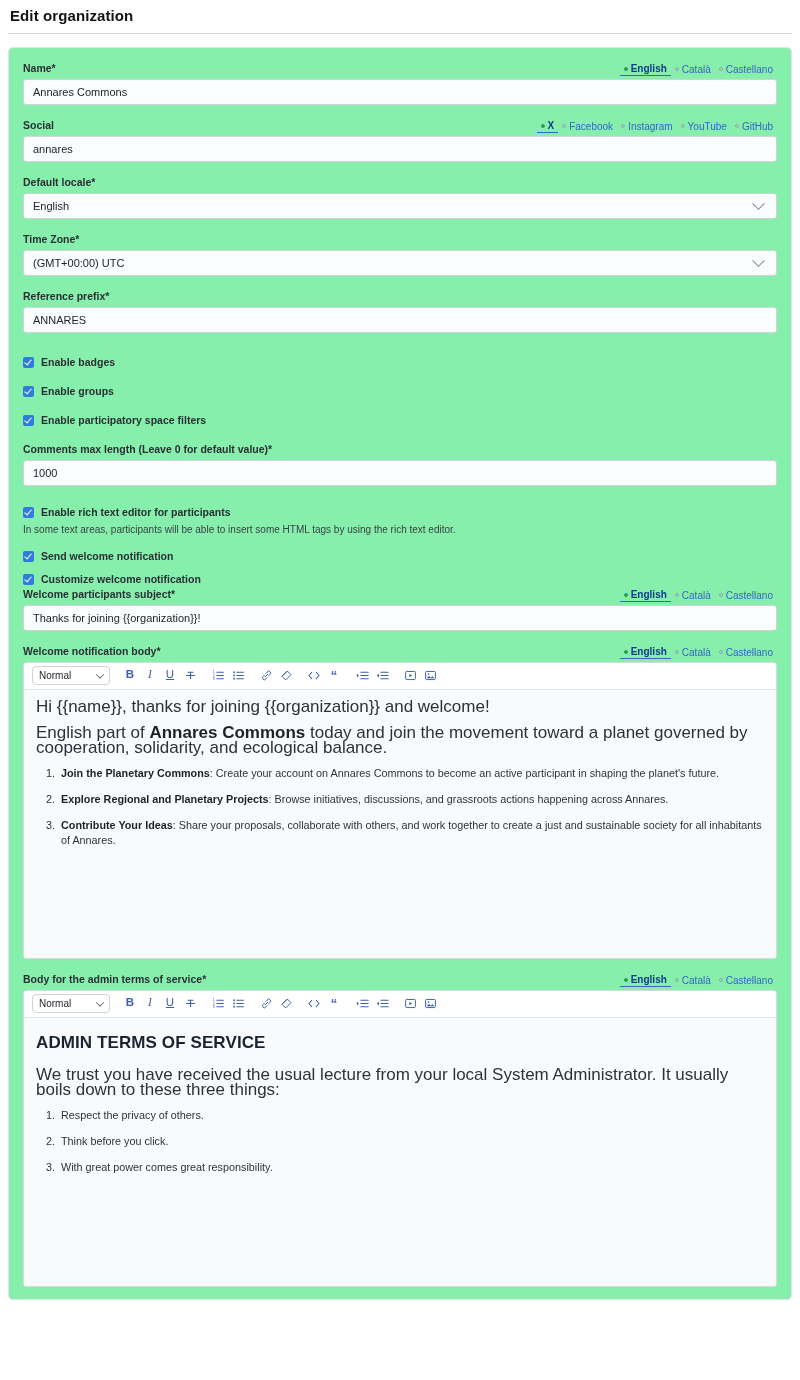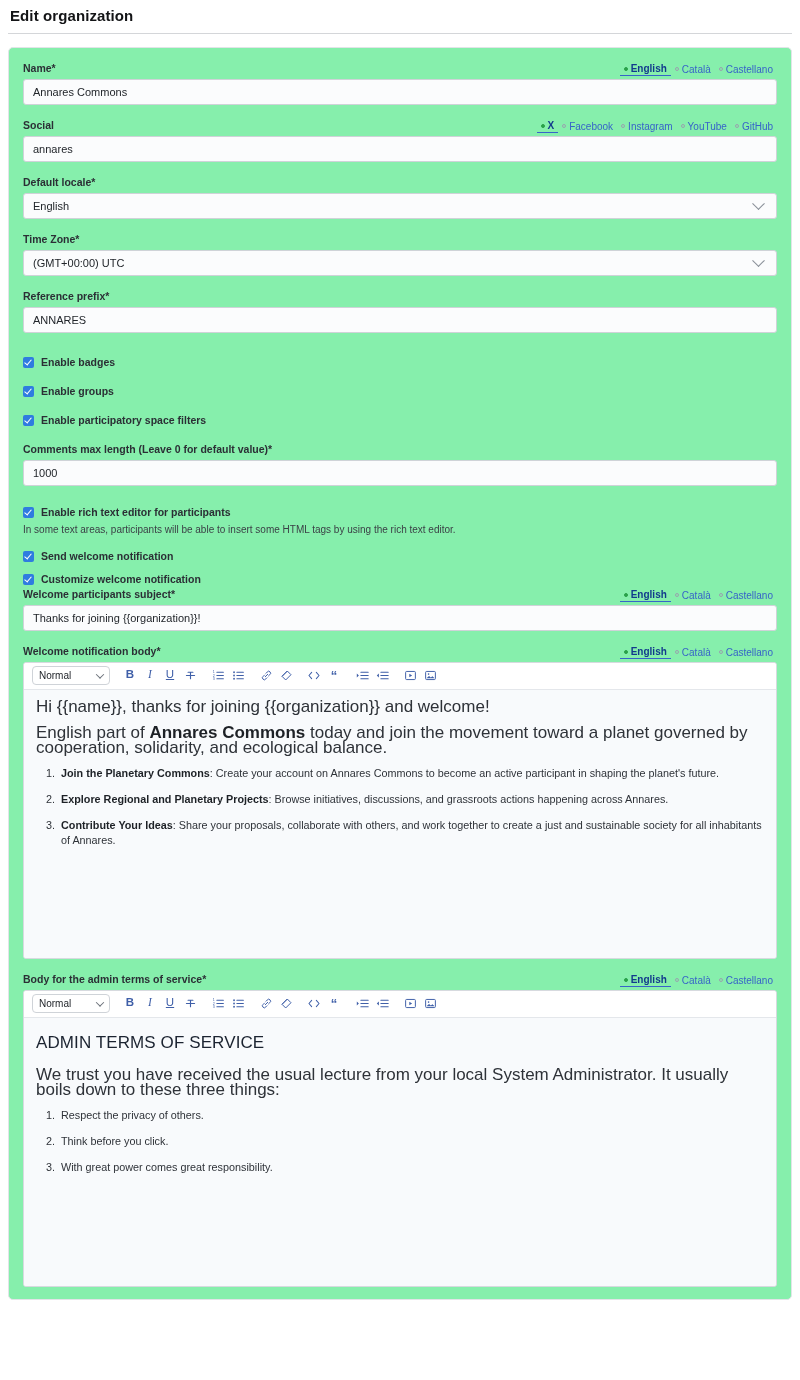--- a/index.html
+++ b/index.html
@@ -105,21 +105,21 @@
   .gap { width:8px; }
   .tbtn svg { display:block; }
   .tbtn .txt { font-size:11.5px; line-height:1; color:#3f5fa8; }
 
   .ebody { padding:9px 12px 12px 12px; background:#f8fafc; }
   .ebody p { margin:0 0 11px 0; font-size:17px; color:#2e3238; line-height:15px; }
   .ebody ol { margin:0; padding-left:22px; }
   .ebody li { font-size:10.8px; color:#2e3238; line-height:15px; margin-bottom:11px; padding-left:3px; }
   .ebody b { color:#1d2126; font-weight:bold; }
   .ebody h2 {
-    margin:6px 0 14px 0; font-size:17px; font-weight:normal; color:#1b2330; letter-spacing:.1px;
+    margin:6px 0 14px 0; font-size:17px; font-weight:bold; color:#1b2330; letter-spacing:.1px;
   }
 </style>
 </head>
 <body>
 
 <div class="page">
 
   <div class="page-title">Edit organization</div>
   <div class="title-rule"></div>
 

